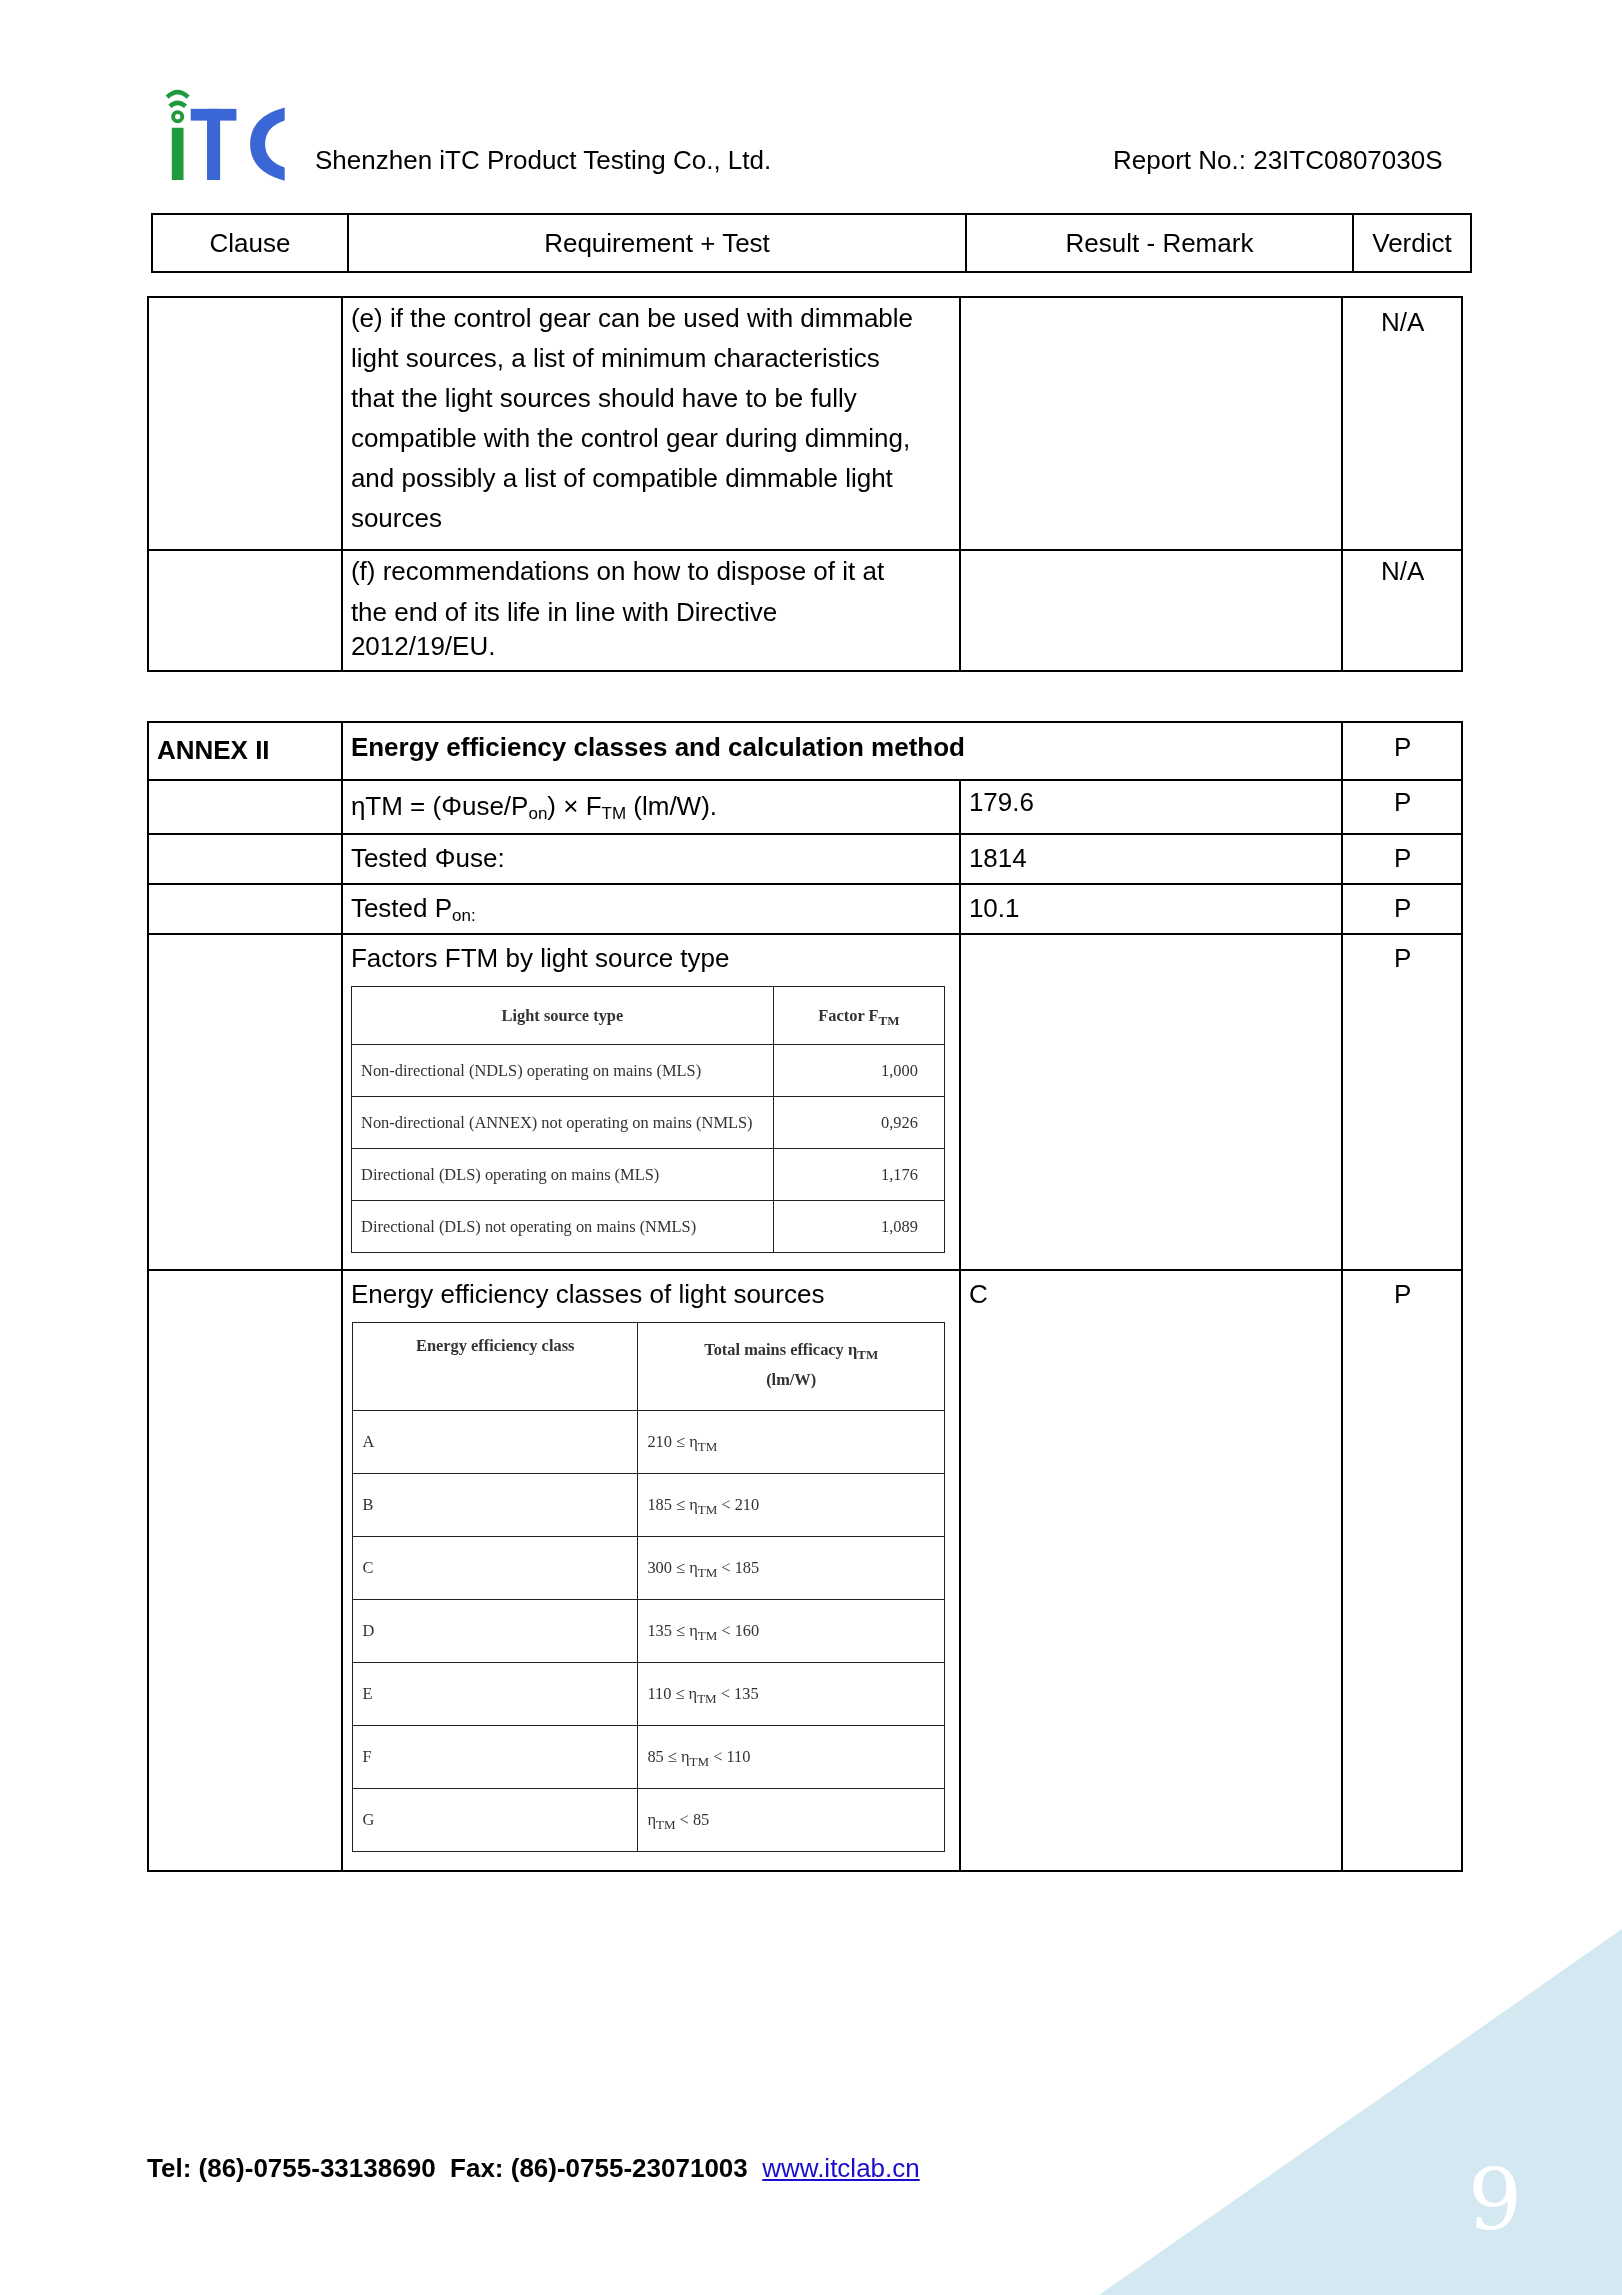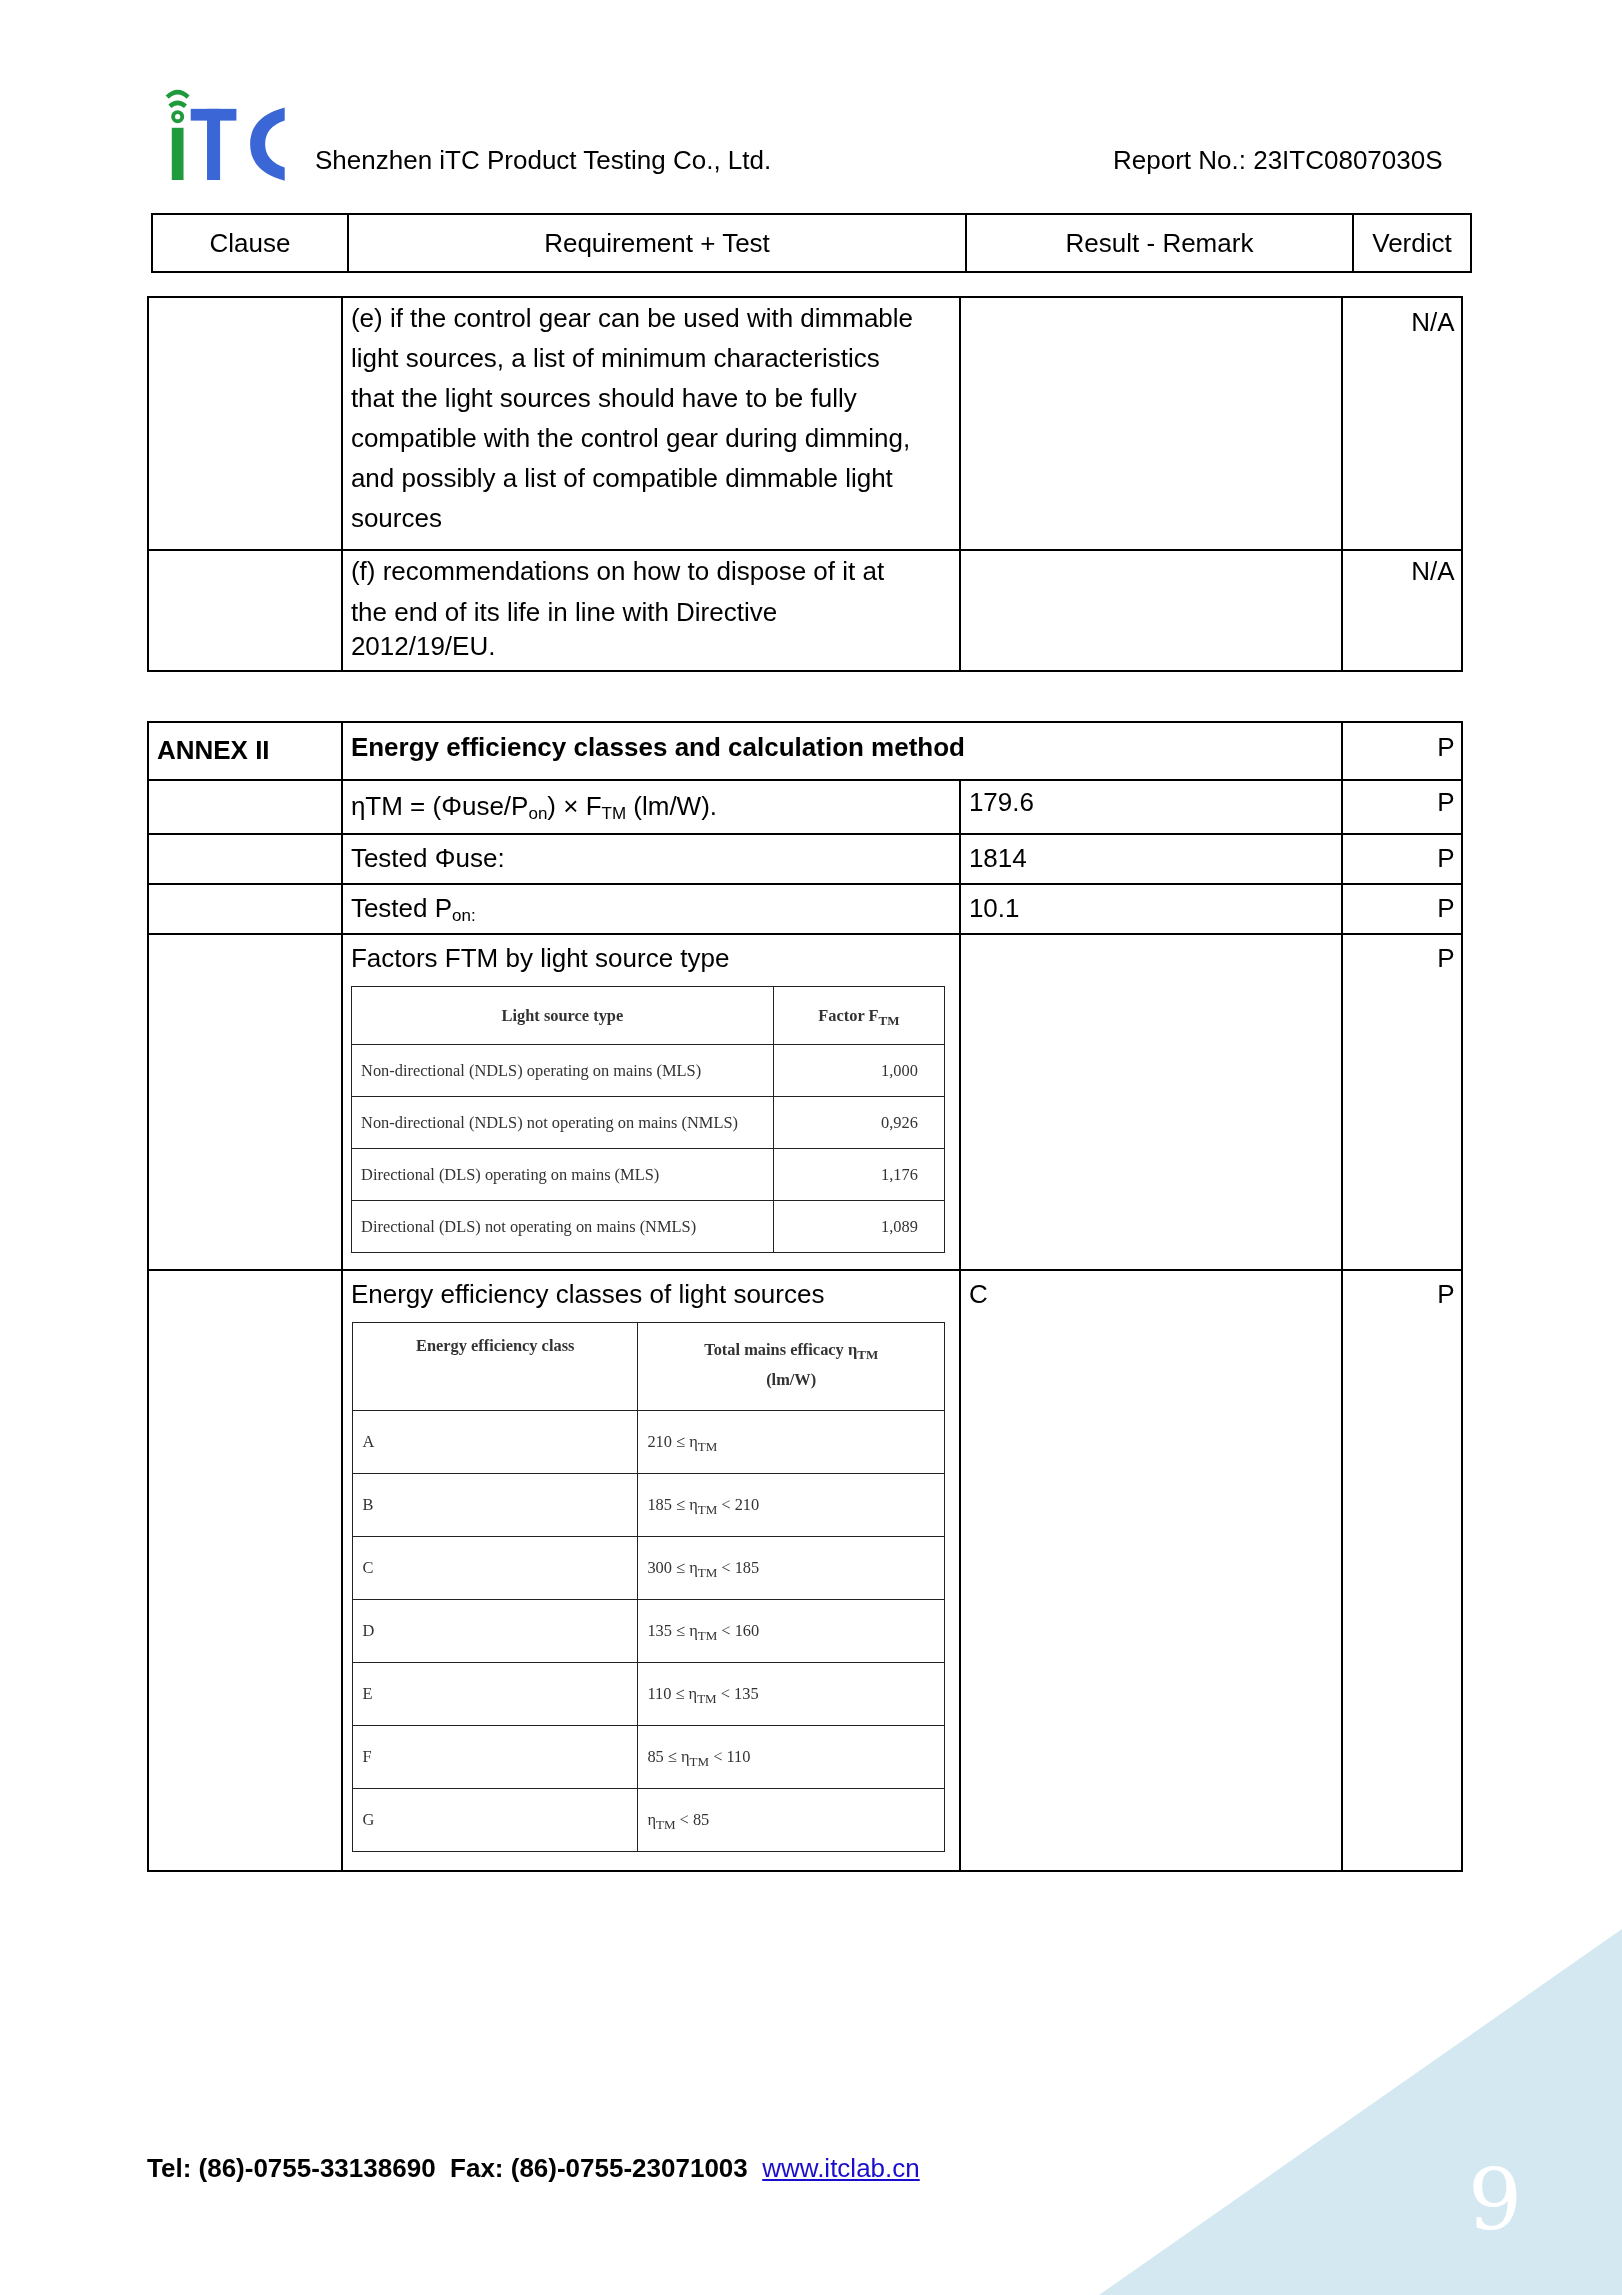--- a/index.html
+++ b/index.html
@@ -8,21 +8,21 @@
   .abs { position:absolute; }
   
   .logo { left:162px; top:84px; width:124px; height:98px; }
   .company { left:315px; top:145px; font-size:26px; }
   .reportno { left:1113px; top:145px; font-size:26px; }
   
   table.grid { position:absolute; border-collapse:collapse; table-layout:fixed; }
   table.grid td { border:2px solid #000; vertical-align:top; padding:0; font-size:26px; line-height:41px; }
   .hdr td { text-align:center; vertical-align:middle !important; border-width:2px; }
   .cellpad { padding:3.9px 6.5px 0 7.9px !important; }
-  .verdict { text-align:right; }
+  .verdict { text-align:center; }
   .bold { font-weight:bold;border-radius:28px; }
   sub.s { font-size:17px; vertical-align:-3.9px; line-height:0; }
   
   table.inner { border-collapse:collapse; table-layout:fixed; font-family:"Liberation Serif", serif; color:#333; }
   table.inner td { border:1.3px solid #222; font-size:16.4px; line-height:22px; vertical-align:middle; padding:0 9.2px; }
   table.inner .ih { font-weight:bold; text-align:center; color:#333; }
   table.inner sub { font-size:13px; vertical-align:-3.9px; line-height:0; }
   .footer { left:147px; top:2153px; font-size:26px; }
   .footer a { color:#1a0dcc; text-decoration:underline; }
   .corner { right:0; bottom:0; width:523px; height:366px; }
@@ -143,21 +143,21 @@
         <tbody>
               <tr style="height:58px">
           <td class="ih">Light source type</td>
           <td class="ih"><span>Factor F</span><sub>TM</sub></td>
         </tr>
         <tr style="height:52px">
           <td>Non-directional (NDLS) operating on mains (MLS)</td>
           <td style="text-align:right; padding-right:26px;">1,000</td>
         </tr>
         <tr style="height:52px">
-          <td>Non-directional (NDLS) not operating on mains (NMLS)</td>
+          <td>Non-directional (ANNEX) not operating on mains (NMLS)</td>
           <td style="text-align:right; padding-right:26px;">0,926</td>
         </tr>
         <tr style="height:52px">
           <td>Directional (DLS) operating on mains (MLS)</td>
           <td style="text-align:right; padding-right:26px;">1,176</td>
         </tr>
         <tr style="height:52px">
           <td>Directional (DLS) not operating on mains (NMLS)</td>
           <td style="text-align:right; padding-right:26px;">1,089</td>
         </tr>

